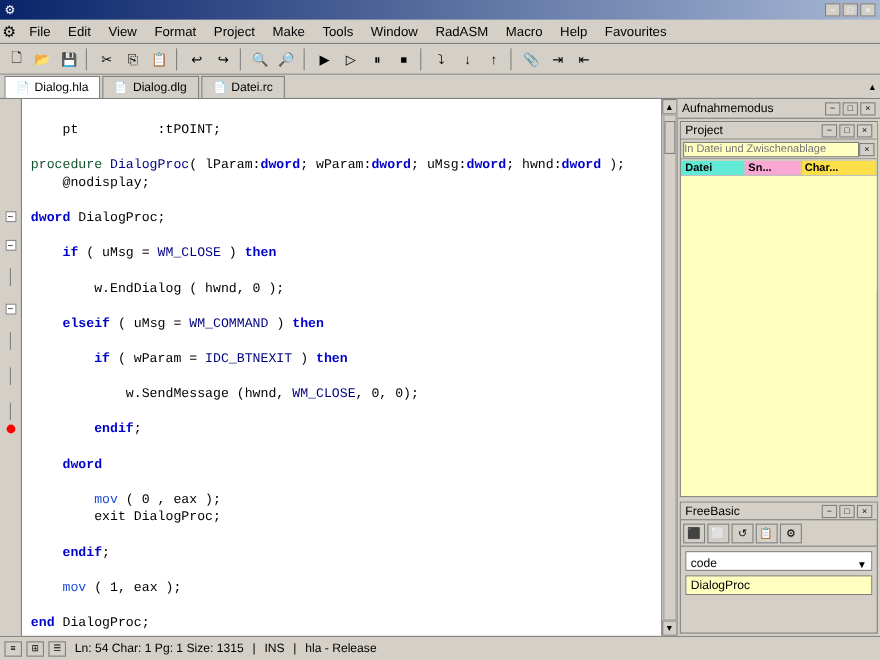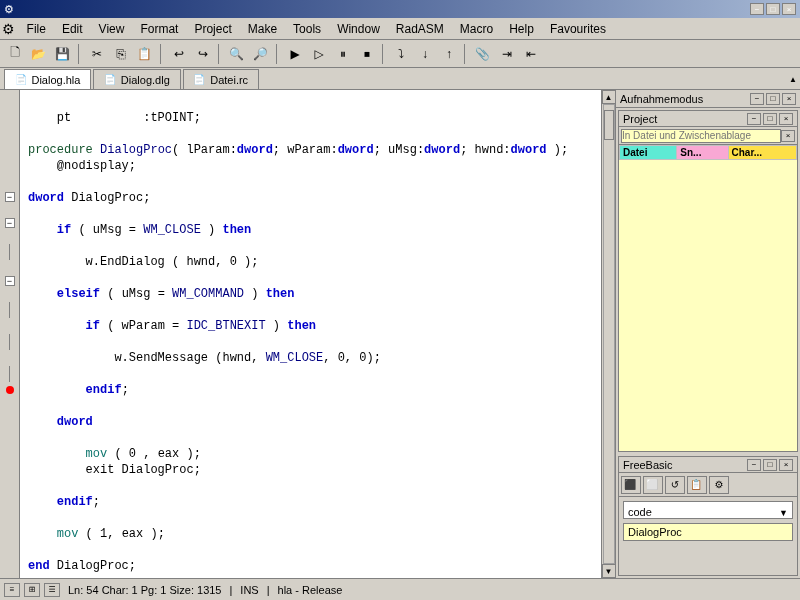--- a/index.html
+++ b/index.html
@@ -130,21 +130,21 @@
       color: #000;
       height: 100%;
       overflow: hidden;
     }
 
     
     .kw { color: #0000cc; font-weight: bold; }
     .kw2 { color: #14532d; }
     .cm { color: #008000; }
     .id { color: #000080; }
-    .reg { color: #0f766e; }
+    .reg { color: #1d4ed8; }
 
     
     #editor-scrollbar {
       width: 14px;
       background: #d4d0c8;
       border-left: 1px solid #808080;
       display: flex;
       flex-direction: column;
       align-items: center;
     }

